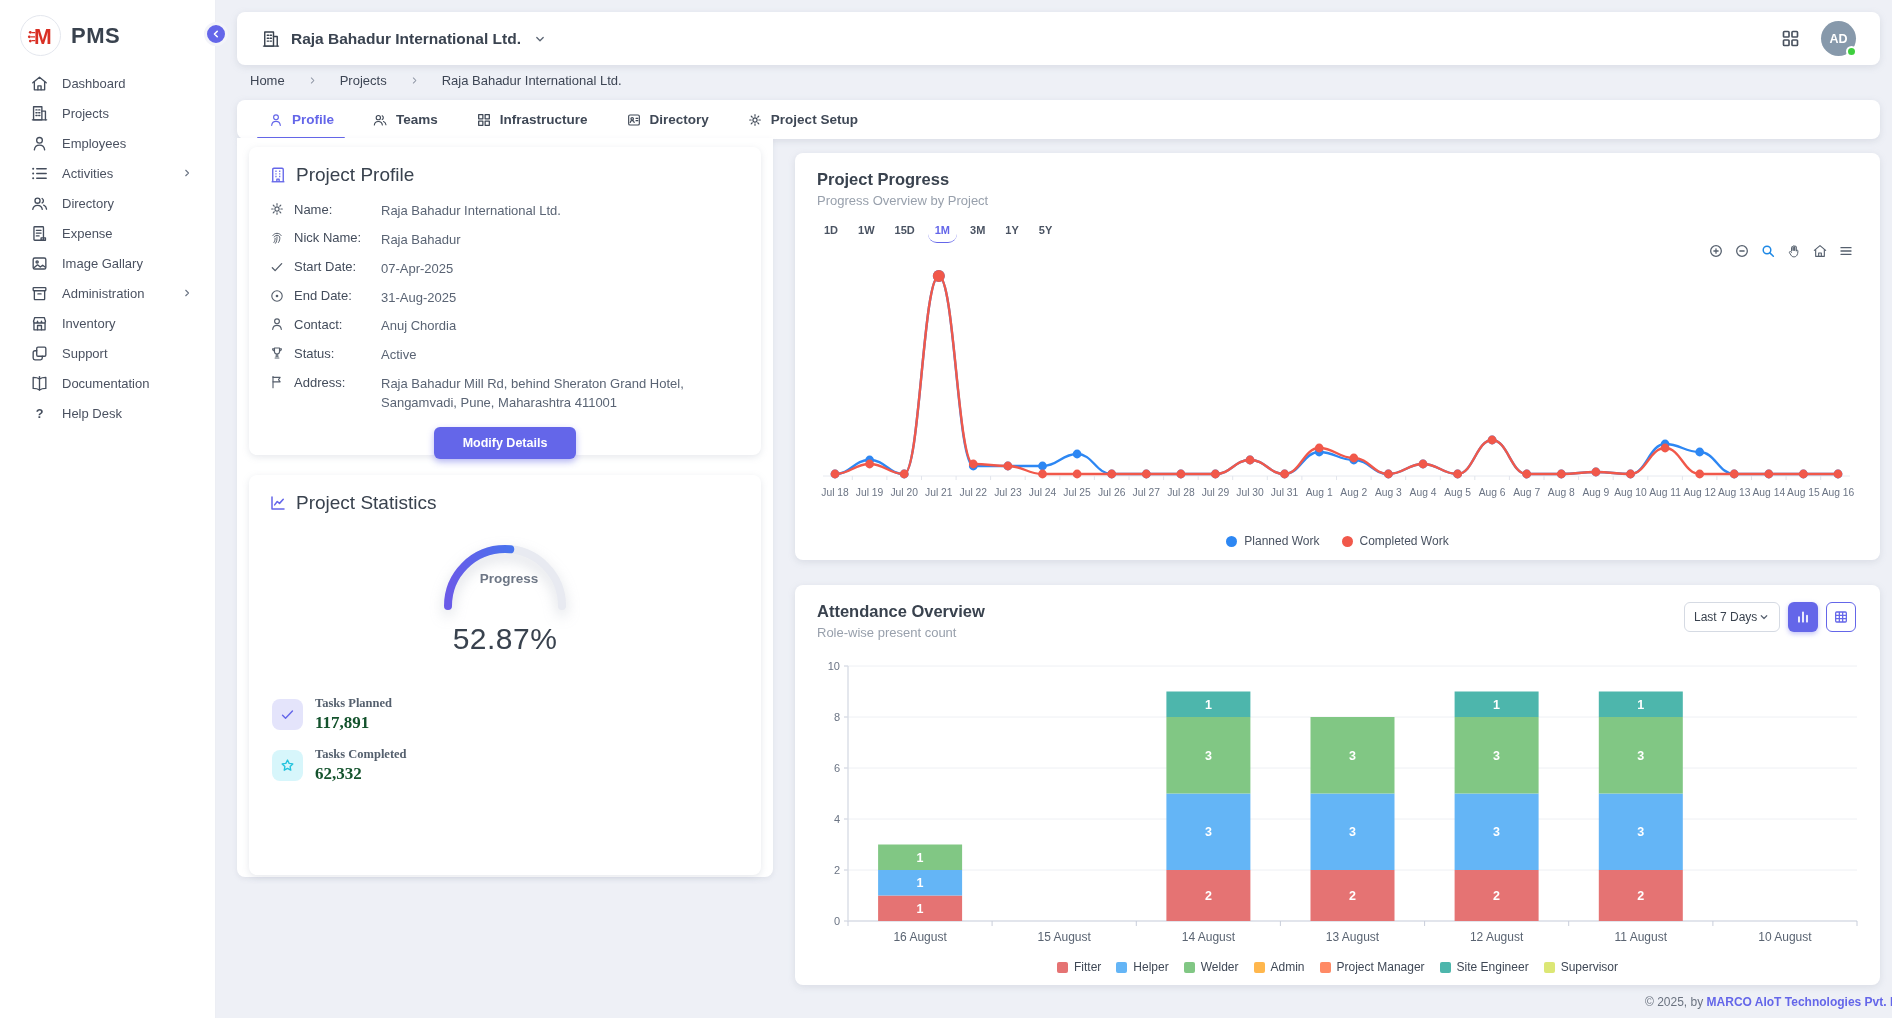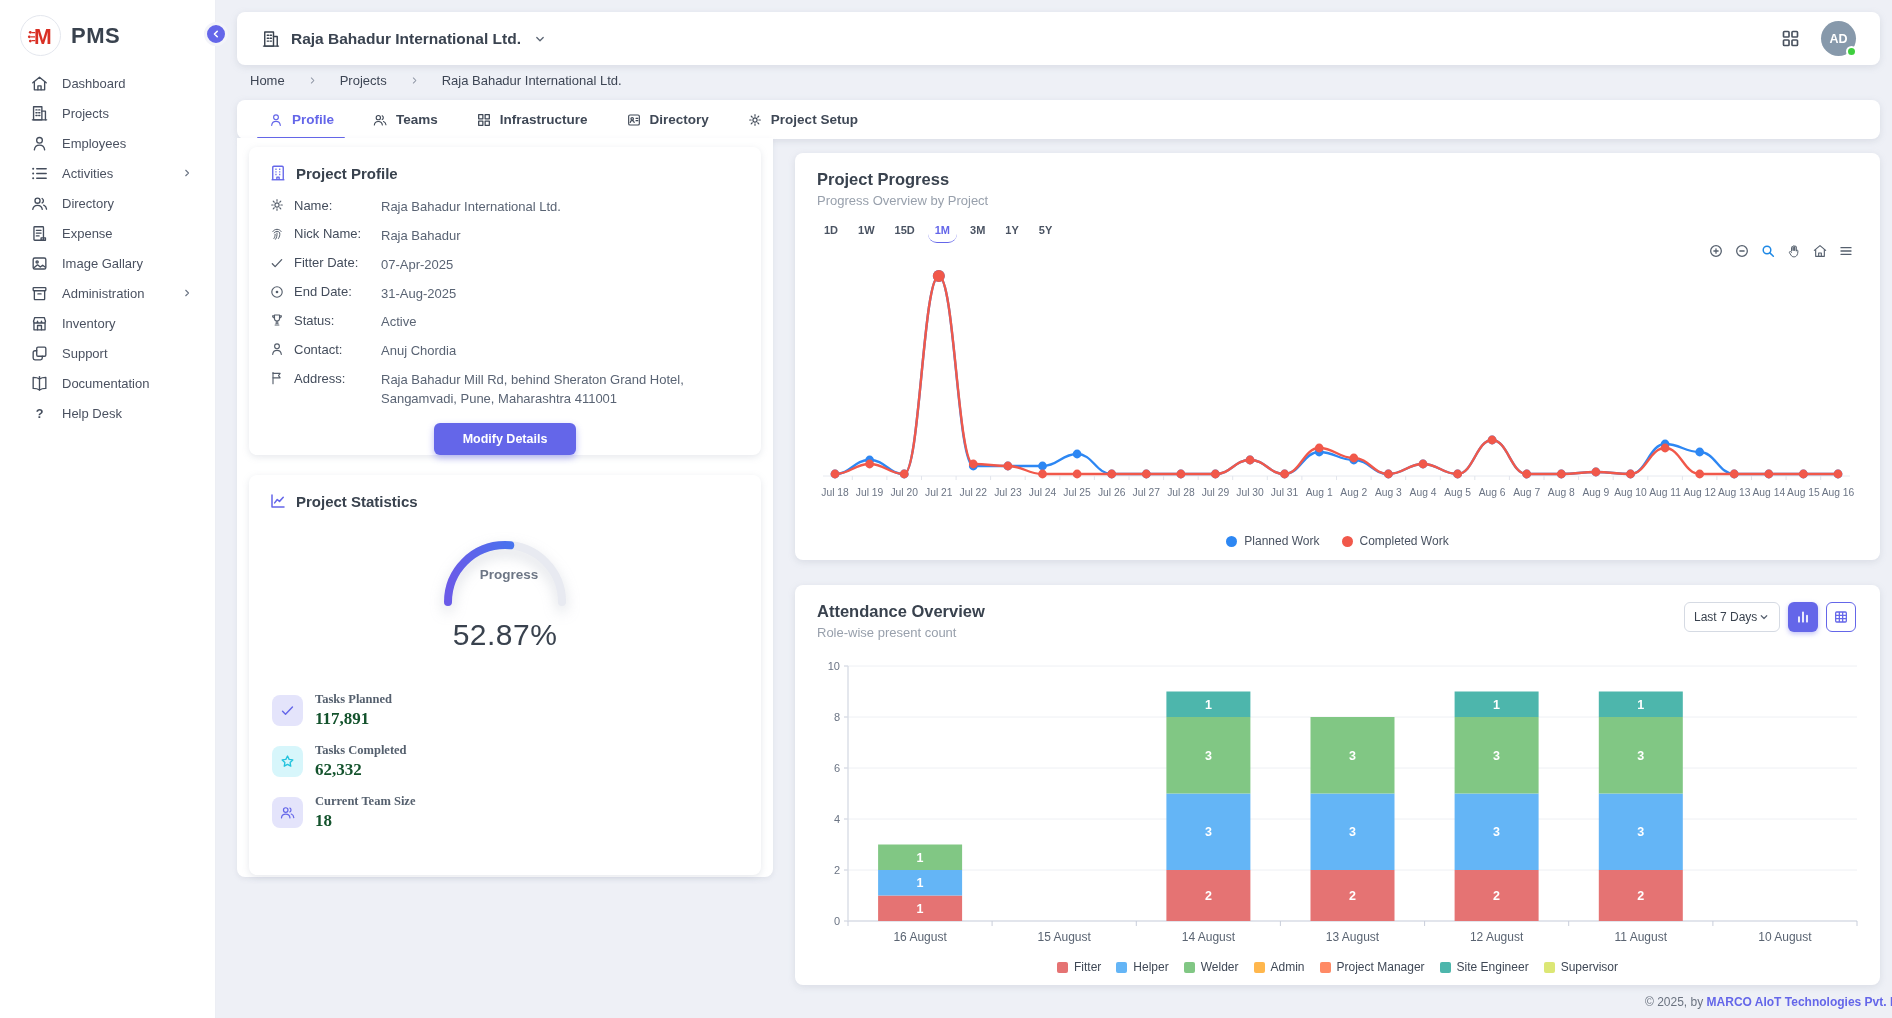--- a/index.html
+++ b/index.html
@@ -51,21 +51,21 @@
   .tab .icn{width:16px;height:16px;}
   .tab.active{color:#6466e9;}
   .tab.active::after{content:'';position:absolute;left:8px;right:8px;bottom:0;height:2.5px;background:#6466e9;border-radius:2px;}
 
   .left-backdrop{position:absolute;left:21px;top:138px;width:536px;height:739px;background:#fff;border-radius:0 0 8px 8px;box-shadow:0 2px 5px rgba(140,148,170,.15);}
 
   
   .profile-card{position:absolute;left:33px;top:147px;width:512px;height:308px;padding:17px 20px;}
   .card-title-row{display:flex;align-items:center;gap:9px;}
   .card-title-row .ticn{width:18px;height:18px;color:#6466e9;}
-  .card-title{font-size:15px;font-weight:700;color:#39424e;}
+  .card-title{font-size:19px;font-weight:400;color:#39424e;}
   .fields{margin-top:15px;}
   .field-row{display:flex;align-items:flex-start;margin-bottom:9px;min-height:18px;}
   .field-label-wrap{display:flex;align-items:center;gap:9px;width:112px;flex:0 0 112px;}
   .field-label-wrap .ficn{width:16px;height:16px;color:#555e6b;}
   .field-label{font-size:13px;color:#434c5b;}
   .field-value{font-size:13px;color:#5a6474;line-height:1.45;flex:1;padding-top:1px;}
   .modify-btn-row{text-align:center;margin-top:14px;}
   .modify-btn{background:#6466e9;color:#fff;border:none;border-radius:6px;font-family:inherit;
     font-size:12.5px;font-weight:bold;padding:9px 29px;cursor:pointer;box-shadow:0 3px 7px rgba(100,102,233,.45);}
 
@@ -418,66 +418,66 @@
           </div>
           <div class="field-value">Raja Bahadur</div>
         </div>
         <div class="field-row">
           <div class="field-label-wrap">
             <span class="icn ficn">
               <svg viewBox="0 0 24 24" fill="none" stroke="currentColor" stroke-width="2" stroke-linecap="round" stroke-linejoin="round">
                 <path d="M5 13.2l4.2 4.2L19 7"></path>
               </svg>
             </span>
-            <span class="field-label">Fitter Date:</span>
+            <span class="field-label">Start Date:</span>
           </div>
           <div class="field-value">07-Apr-2025</div>
         </div>
         <div class="field-row">
           <div class="field-label-wrap">
             <span class="icn ficn">
               <svg viewBox="0 0 24 24" fill="none" stroke="currentColor" stroke-width="1.7" stroke-linecap="round" stroke-linejoin="round">
                 <circle cx="12" cy="12" r="7.8"></circle>
                 <circle cx="12" cy="12" r="2" fill="currentColor" stroke="none"></circle>
               </svg>
             </span>
             <span class="field-label">End Date:</span>
           </div>
           <div class="field-value">31-Aug-2025</div>
+        </div>
+        <div class="field-row">
+          <div class="field-label-wrap">
+            <span class="icn ficn">
+              <svg viewBox="0 0 24 24" fill="none" stroke="currentColor" stroke-width="1.7" stroke-linecap="round" stroke-linejoin="round">
+                <circle cx="12" cy="8" r="3.6"></circle>
+                <path d="M5.5 20c.5-3.9 3-5.9 6.5-5.9s6 2 6.5 5.9"></path>
+              </svg>
+            </span>
+            <span class="field-label">Contact:</span>
+          </div>
+          <div class="field-value">Anuj Chordia</div>
         </div>
         <div class="field-row">
           <div class="field-label-wrap">
             <span class="icn ficn">
               <svg viewBox="0 0 24 24" fill="none" stroke="currentColor" stroke-width="1.7" stroke-linecap="round" stroke-linejoin="round">
                 <path d="M8.2 4.5h7.6v5.3a3.8 3.8 0 0 1-7.6 0z"></path>
                 <path d="M8.2 5.8H5.4a2.7 2.7 0 0 0 2.9 2.9M15.8 5.8h2.8a2.7 2.7 0 0 1-2.9 2.9"></path>
                 <path d="M12 13.6v3"></path>
                 <path d="M9.2 19.5h5.6M10.2 16.6h3.6"></path>
               </svg>
             </span>
             <span class="field-label">Status:</span>
           </div>
           <div class="field-value">Active</div>
         </div>
         <div class="field-row">
           <div class="field-label-wrap">
             <span class="icn ficn">
               <svg viewBox="0 0 24 24" fill="none" stroke="currentColor" stroke-width="1.7" stroke-linecap="round" stroke-linejoin="round">
-                <circle cx="12" cy="8" r="3.6"></circle>
-                <path d="M5.5 20c.5-3.9 3-5.9 6.5-5.9s6 2 6.5 5.9"></path>
-              </svg>
-            </span>
-            <span class="field-label">Contact:</span>
-          </div>
-          <div class="field-value">Anuj Chordia</div>
-        </div>
-        <div class="field-row">
-          <div class="field-label-wrap">
-            <span class="icn ficn">
-              <svg viewBox="0 0 24 24" fill="none" stroke="currentColor" stroke-width="1.7" stroke-linecap="round" stroke-linejoin="round">
                 <path d="M6 3.8v16.7"></path>
                 <path d="M6 5h10.7l-2.4 3.4 2.4 3.4H6"></path>
               </svg>
             </span>
             <span class="field-label">Address:</span>
           </div>
           <div class="field-value">Raja Bahadur Mill Rd, behind Sheraton Grand Hotel, Sangamvadi, Pune, Maharashtra 411001</div>
         </div>
       </div>
     <div class="modify-btn-row">
@@ -527,36 +527,20 @@
           <div class="stat-icon" style="background: rgb(215, 246, 251); color: rgb(34, 195, 221);">
             <span class="icn">
               <svg viewBox="0 0 24 24" fill="none" stroke="currentColor" stroke-width="1.9" stroke-linecap="round" stroke-linejoin="round">
                 <path d="M12 4.3l2.3 4.7 5.2.8-3.8 3.6.9 5.2-4.6-2.5-4.6 2.5.9-5.2L4.5 9.8l5.2-.8z"></path>
               </svg>
             </span>
           </div>
           <div>
             <div class="stat-label">Tasks Completed</div>
             <div class="stat-value">62,332</div>
-          </div>
-        </div>
-        <div class="stat-row">
-          <div class="stat-icon" style="background: rgb(228, 228, 251); color: rgb(100, 102, 233);">
-            <span class="icn">
-              <svg viewBox="0 0 24 24" fill="none" stroke="currentColor" stroke-width="1.7" stroke-linecap="round" stroke-linejoin="round">
-                <circle cx="9.5" cy="8.5" r="3.2"></circle>
-                <path d="M3.5 19.5c.4-3.4 2.6-5.2 6-5.2s5.6 1.8 6 5.2"></path>
-                <path d="M15.3 5.7a3.2 3.2 0 0 1 0 5.6"></path>
-                <path d="M17.3 14.2c2.1.8 3.3 2.5 3.6 5"></path>
-              </svg>
-            </span>
-          </div>
-          <div>
-            <div class="stat-label">Current Team Size</div>
-            <div class="stat-value">18</div>
           </div>
         </div>
       </div>
   </section>
 
   <section class="progress-card card">
     <div class="pc-title">Project Progress</div>
     <div class="pc-sub">Progress Overview by Project</div>
     <div class="ranges" id="range-buttons">
         <span class="range">1D</span>

